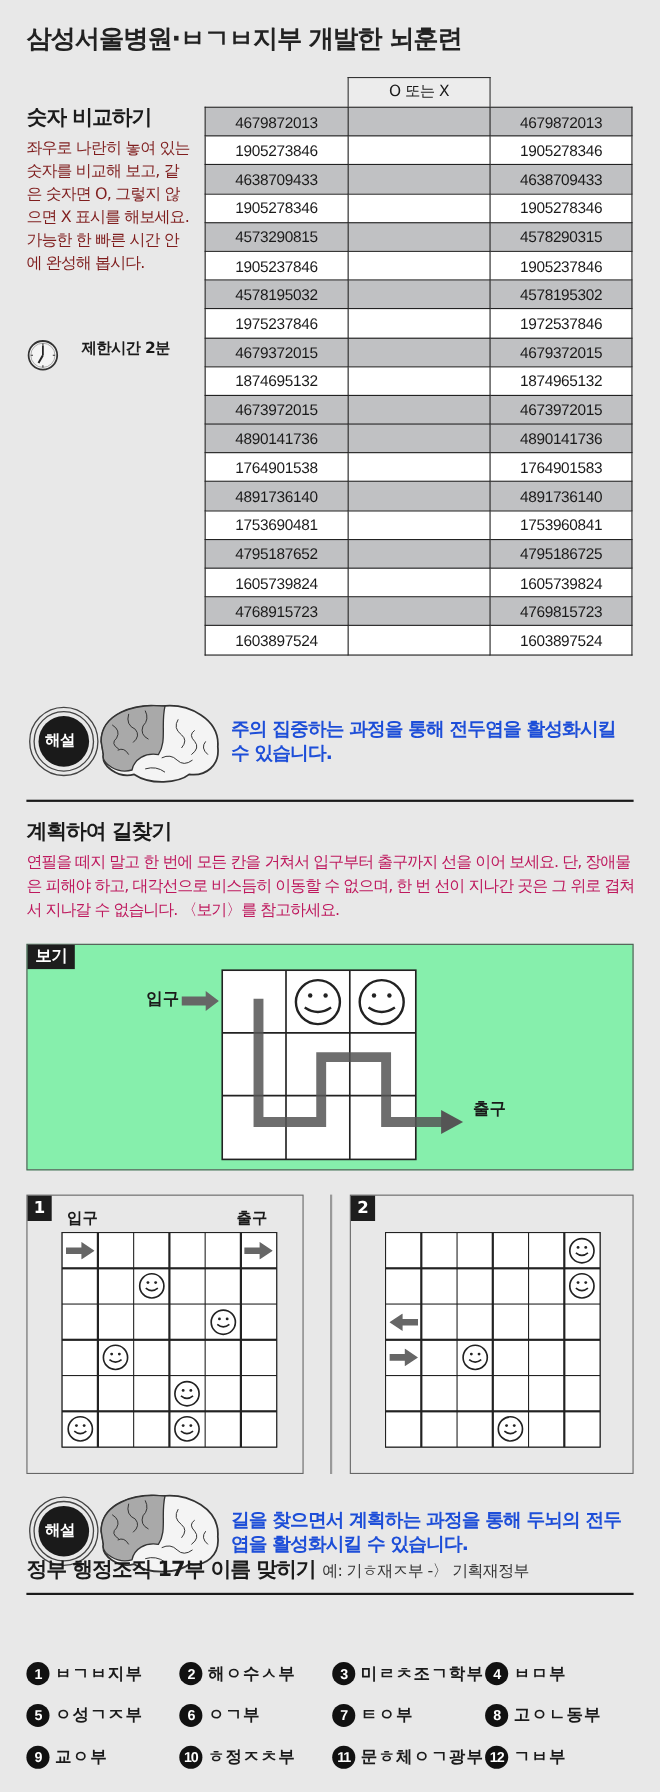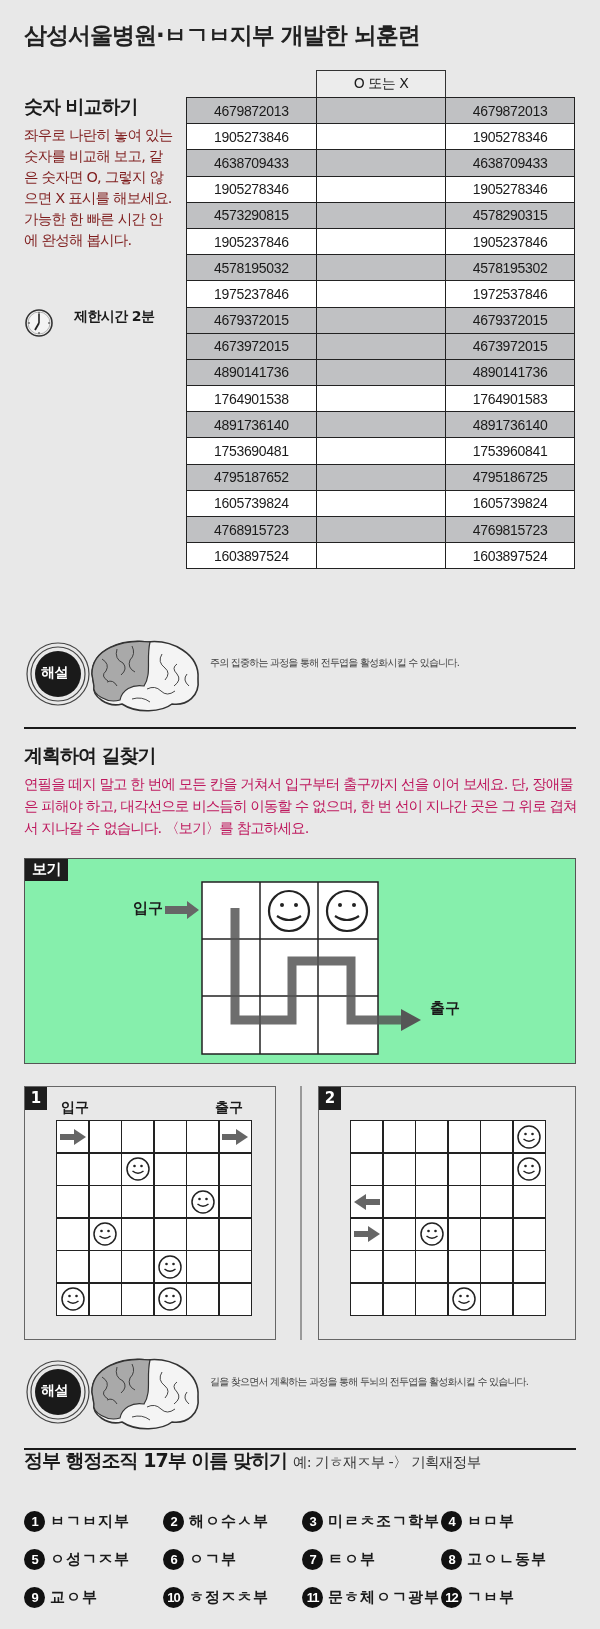--- a/index.html
+++ b/index.html
@@ -17,38 +17,38 @@
 
   .ox-head { left: 316px; top: 70px; width: 130px; height: 27px; border: 1.5px solid #333; border-bottom: none; background: #ececec;
              font-size: 14px; text-align: center; line-height: 25px; letter-spacing: -0.5px; font-weight: 500; }
   .num-table { left: 186px; top: 97px; width: 389px; border-collapse: collapse; }
   .num-table td { height: 26.2px; border: 1.5px solid #222; font-family: "Liberation Sans", sans-serif; font-size: 14px; text-align: center; letter-spacing: -0.3px; padding: 0; }
   .num-table td.c1 { width: 130px; }
   .num-table td.c2 { width: 130px; }
   .num-table td.c3 { width: 129px; }
   .num-table tr.g td { background: #c0c1c3; }
   .num-table tr.w td { background: #ffffff; }
-  .expl-text { position: absolute; font-size: 10px; line-height: 22px; letter-spacing: -0.8px; color: #404040; }
+  .expl-text { position: absolute; font-size: 17px; line-height: 22px; letter-spacing: -0.8px; color: #1d4ed8; font-weight: bold; }
 
   .hr { left: 24px; width: 552px; height: 2px; background: #1a1a1a; }
 
   .s2-title { left: 24px; top: 743px; font-size: 19px; font-weight: bold; letter-spacing: -1px; }
   .s2-desc { left: 24px; top: 773px; width: 560px; font-size: 14.5px; line-height: 22px; letter-spacing: -0.9px; color: #be185d; }
 
   .ex-box { left: 24px; top: 858px; width: 552px; height: 206px; border: 1.5px solid #555; background: #86efac; }
   .tag { position: absolute; left: 0; top: 0; background: #1d1d1d; color: #fff; font-weight: bold; font-size: 15px; padding: 1px 7px 2px 7px; letter-spacing: -0.5px; }
 
   .puz-box { top: 1086px; height: 254px; border: 1.5px solid #666; background: #e8e8e8; }
   .tagnum { position: absolute; left: 0; top: 0; background: #1d1d1d; color: #fff; font-weight: bold; font-size: 15px; width: 22px; height: 23px; text-align: center; line-height: 23px; }
   .divider-v { left: 300px; top: 1086px; width: 1.5px; height: 254px; background: #999; }
 
   .grid6 { position: absolute; display: grid; grid-template-columns: repeat(6, 31px); grid-template-rows: repeat(6, 31px); border: 1.5px solid #222; background: #222; gap: 1.5px; }
   .grid6 .cell { background: #fff; display: flex; align-items: center; justify-content: center; }
 
-  .s3-title { left: 24px; top: 1448px; font-size: 19px; font-weight: bold; letter-spacing: -1px; }
+  .s3-title { left: 24px; top: 1414px; font-size: 19px; font-weight: bold; letter-spacing: -1px; }
   .s3-ex { font-size: 14.5px; font-weight: normal; letter-spacing: -0.6px; color: #333; margin-left: 6px; }
 
   .quiz { left: 24px; top: 1509px; width: 560px; display: grid; grid-template-columns: 139px 139px 139px 139px; row-gap: 14px; }
   .qi { display: flex; align-items: center; gap: 5px; font-size: 15px; font-weight: bold; letter-spacing: 1px; height: 24px; }
   .qnum { width: 21px; height: 21px; border-radius: 50%; background: #111; color: #fff; font-size: 13px; font-weight: bold; text-align: center; line-height: 21px; letter-spacing: -1px; font-family: "Liberation Sans", sans-serif; flex: none; }
 </style>
 </head>
 <body>
 
 <div class="abs main-title">삼성서울병원·ㅂㄱㅂ지부 개발한 뇌훈련</div>
@@ -113,20 +113,25 @@
       </tr>
       <tr class="w">
         <td class="c1">1975237846</td>
         <td class="c2"></td>
         <td class="c3">1972537846</td>
       </tr>
       <tr class="g">
         <td class="c1">4679372015</td>
         <td class="c2"></td>
         <td class="c3">4679372015</td>
+      </tr>
+      <tr class="w">
+        <td class="c1">1874695132</td>
+        <td class="c2"></td>
+        <td class="c3">1874965132</td>
       </tr>
       <tr class="g">
         <td class="c1">4673972015</td>
         <td class="c2"></td>
         <td class="c3">4673972015</td>
       </tr>
       <tr class="g">
         <td class="c1">4890141736</td>
         <td class="c2"></td>
         <td class="c3">4890141736</td>

